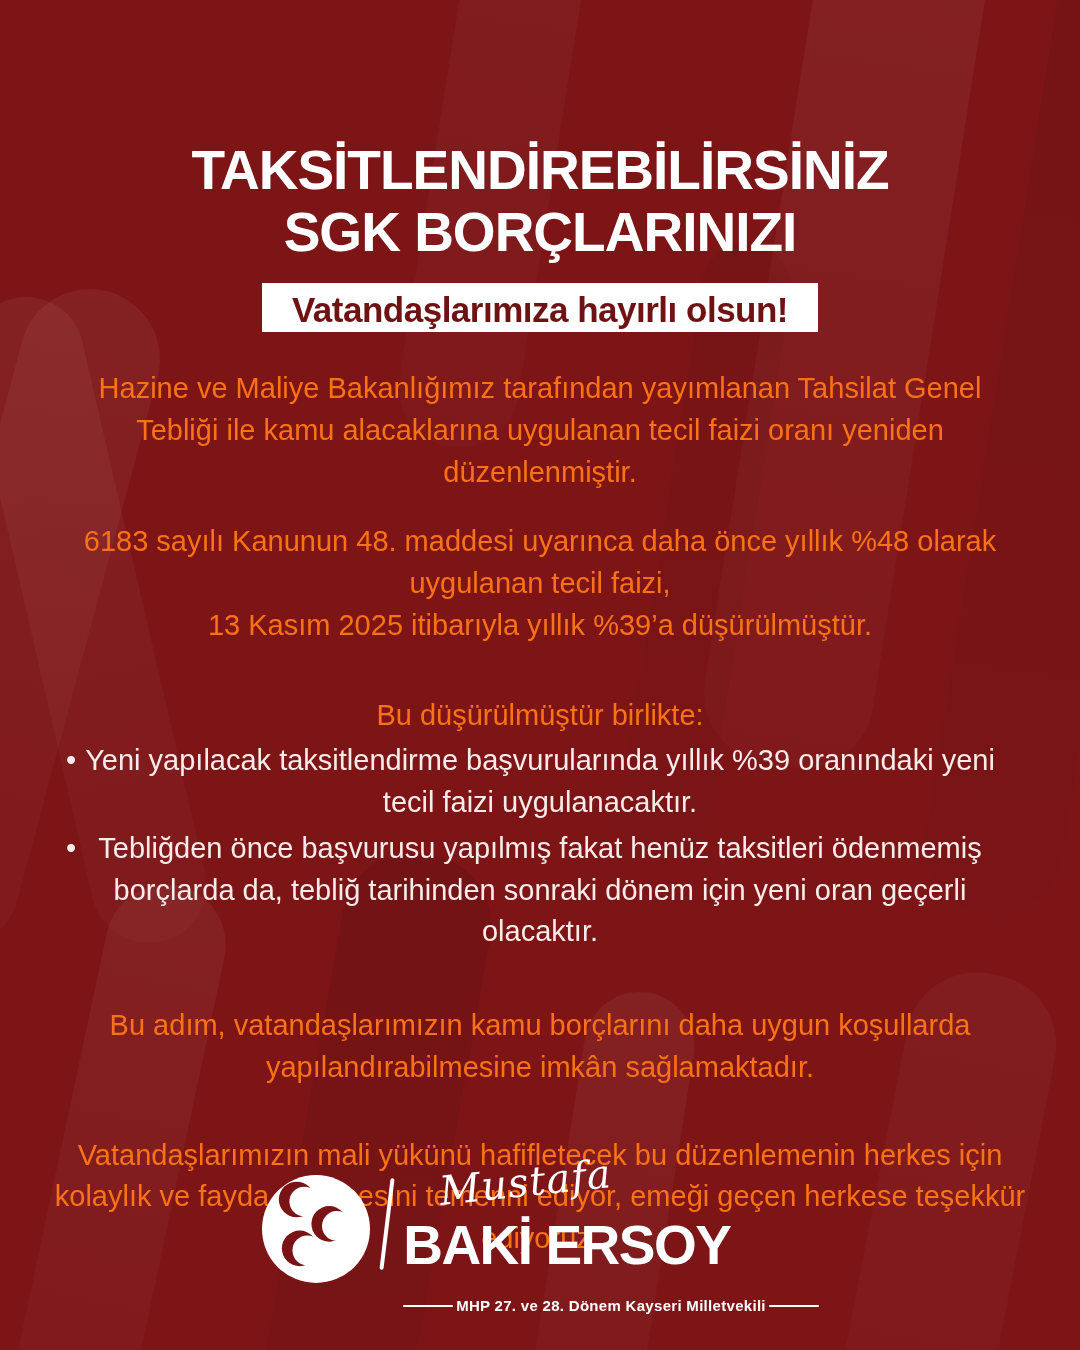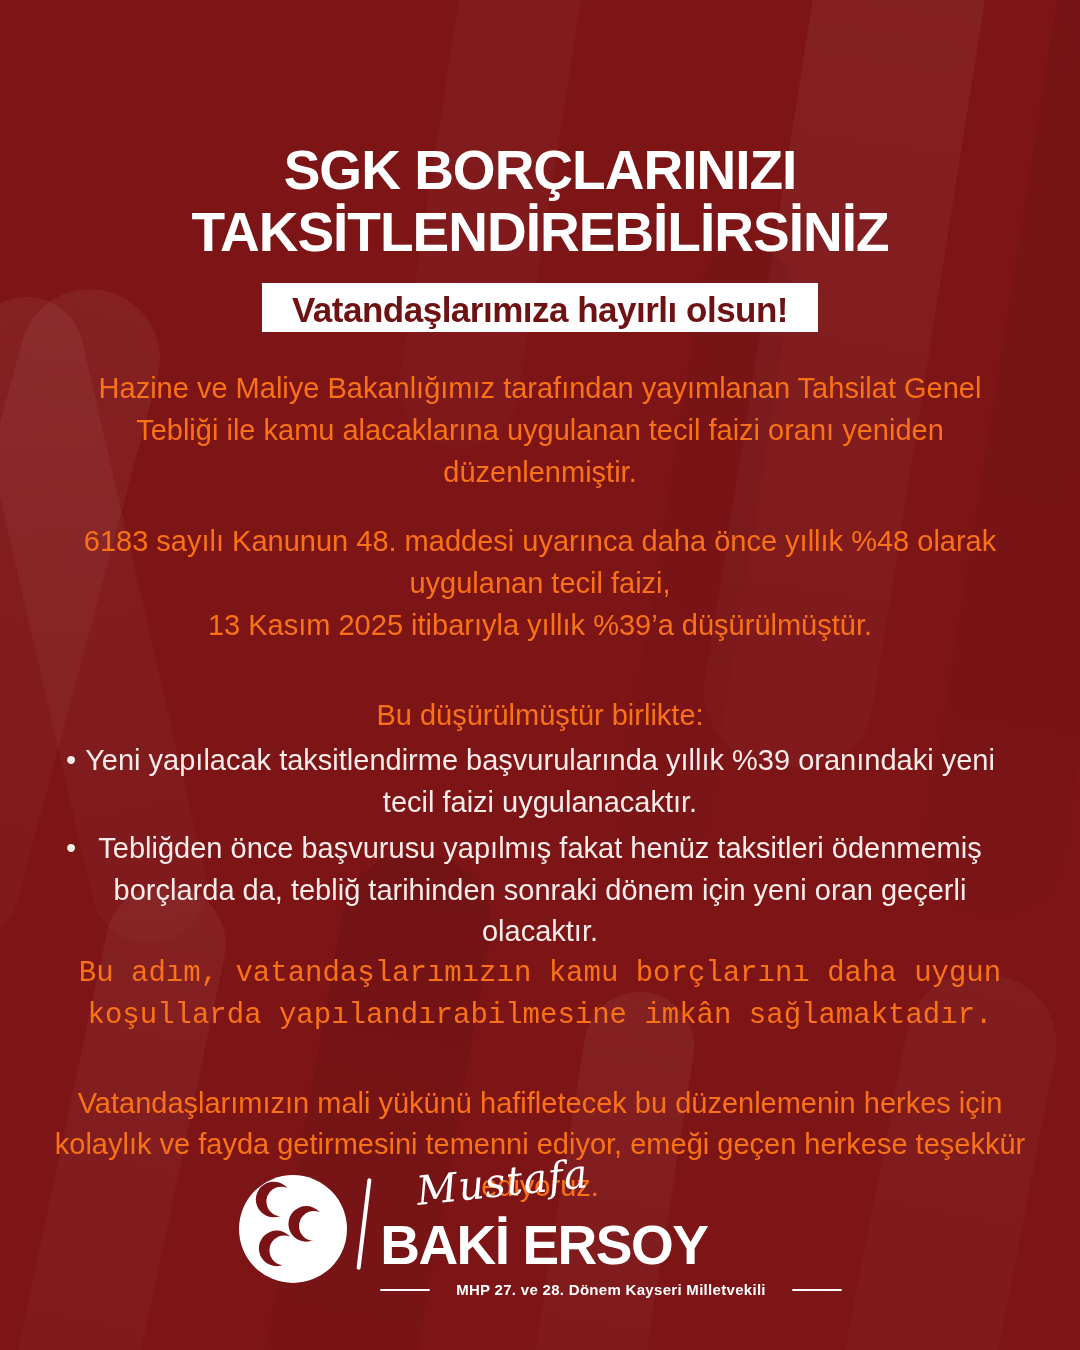--- a/index.html
+++ b/index.html
@@ -79,21 +79,21 @@
     flex: 0 0 42px;
     text-align: left;
     padding-left: 26px;
     box-sizing: border-box;
     font-size: 29px;
     line-height: 1.44;
   }
   .bullet-text { flex: 1 1 auto; font-size: 29px; line-height: 1.44; text-align: center; }
   .bullet-spacer { flex: 0 0 42px; }
 
-  .p3 { width: 930px; font-family: Liberation Mono, monospace; }
+  .p3 { margin-top: 52px; width: 930px; }
   .p4 { margin-top: 46px; width: 990px; }
 
   
   .footer {
     position: absolute;
     z-index: 2;
     left: 0; right: 0;
     top: 1166px;
     display: flex;
     justify-content: center;
@@ -130,22 +130,22 @@
     font-weight: bold;
     letter-spacing: -1.5px;
     line-height: 1;
     color: #ffffff;
     white-space: nowrap;
   }
   .mv-line {
     display: flex;
     align-items: center;
     justify-content: center;
-    gap: 26px;
-    margin-top: 8px;
+    gap: 3px;
+    margin-top: 24px;
     font-size: 15px;
     font-weight: bold;
     letter-spacing: 0.3px;
     color: #ffffff;
     white-space: nowrap;
   }
   .mv-rule { flex: 0 0 50px; height: 2px; background: #ffffff; border-radius: 2px; }
 </style>
 </head>
 <body>
@@ -158,22 +158,22 @@
   <div class="brush b4"></div>
   <div class="brush b5 dark"></div>
   <div class="brush b6 dark"></div>
   <div class="brush b7"></div>
   <div class="brush b8 dark"></div>
   <div class="brush b9"></div>
   <div class="brush b10"></div>
 
   <div class="content">
     <h1 class="title">
+      <span>TAKSİTLENDİREBİLİRSİNİZ</span>
       <span>SGK BORÇLARINIZI</span>
-      <span>TAKSİTLENDİREBİLİRSİNİZ</span>
     </h1>
 
     <div class="badge-wrap">
       <div class="badge">Vatandaşlarımıza hayırlı olsun!</div>
     </div>
 
     <p class="para p1">Hazine ve Maliye Bakanlığımız tarafından yayımlanan Tahsilat Genel Tebliği ile kamu alacaklarına uygulanan tecil faizi oranı yeniden düzenlenmiştir.</p>
 
     <p class="para p2">
       <span>6183 sayılı Kanunun 48. maddesi uyarınca daha önce yıllık %48 olarak uygulanan tecil faizi,</span>

